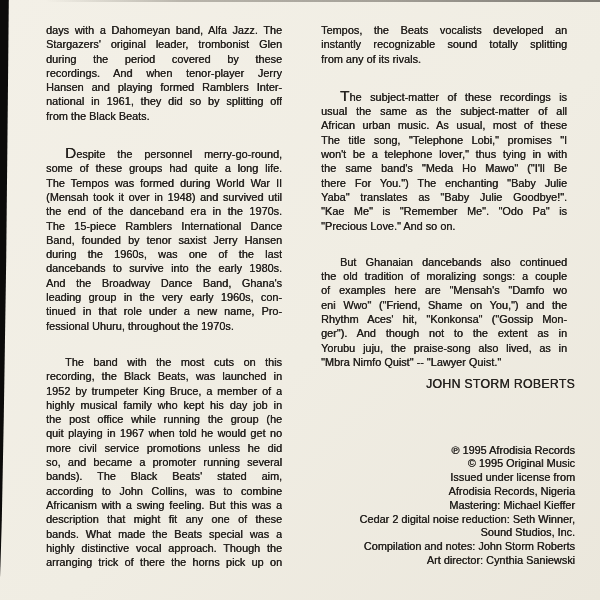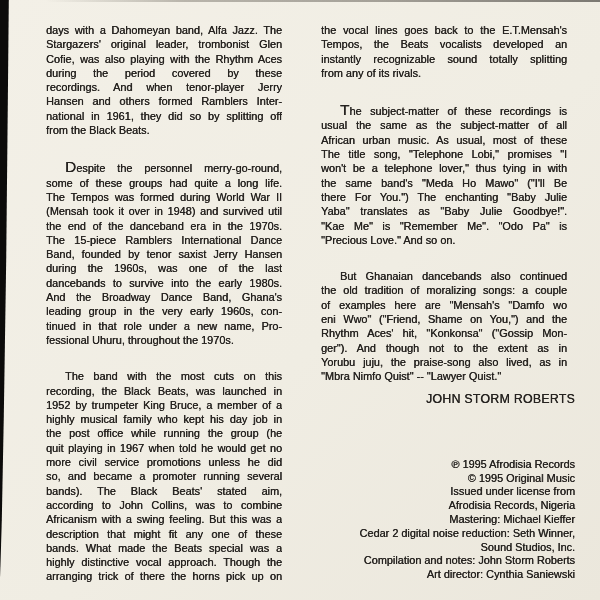--- a/index.html
+++ b/index.html
@@ -58,24 +58,23 @@
 <body>
 
 <div class="page">
   <div class="spine"></div>
   <div class="top-edge"></div>
 
   <div class="col col-left">
     <div class="para">
         <div class="line">days with a Dahomeyan band, Alfa Jazz. The</div>
         <div class="line">Stargazers' original leader, trombonist Glen</div>
-        <div class="line">Cofie, was also playing with the Rhythm Aces</div>
         <div class="line">during the period covered by these</div>
         <div class="line">recordings. And when tenor-player Jerry</div>
-        <div class="line">Hansen and others formed Ramblers Inter-</div>
+        <div class="line">Hansen and playing formed Ramblers Inter-</div>
         <div class="line">national in 1961, they did so by splitting off</div>
         <div class="line final">from the Black Beats.</div>
       </div>
     <div class="para">
         <div class="line indent"><span class="dropcap">D</span>espite the personnel merry-go-round,</div>
         <div class="line">some of these groups had quite a long life.</div>
         <div class="line">The Tempos was formed during World War II</div>
         <div class="line">(Mensah took it over in 1948) and survived util</div>
         <div class="line">the end of the danceband era in the 1970s.</div>
         <div class="line">The 15-piece Ramblers International Dance</div>
@@ -101,21 +100,20 @@
         <div class="line">Africanism with a swing feeling. But this was a</div>
         <div class="line">description that might fit any one of these</div>
         <div class="line">bands. What made the Beats special was a</div>
         <div class="line">highly distinctive vocal approach. Though the</div>
         <div class="line">arranging trick of there the horns pick up on</div>
       </div>
   </div>
 
   <div class="col col-right">
     <div class="para">
-        <div class="line">the vocal lines goes back to the E.T.Mensah's</div>
         <div class="line">Tempos, the Beats vocalists developed an</div>
         <div class="line">instantly recognizable sound totally splitting</div>
         <div class="line final">from any of its rivals.</div>
       </div>
     <div class="para">
         <div class="line indent"><span class="dropcap">T</span>he subject-matter of these recordings is</div>
         <div class="line">usual the same as the subject-matter of all</div>
         <div class="line">African urban music. As usual, most of these</div>
         <div class="line">The title song, "Telephone Lobi," promises "I</div>
         <div class="line">won't be a telephone lover," thus tying in with</div>

